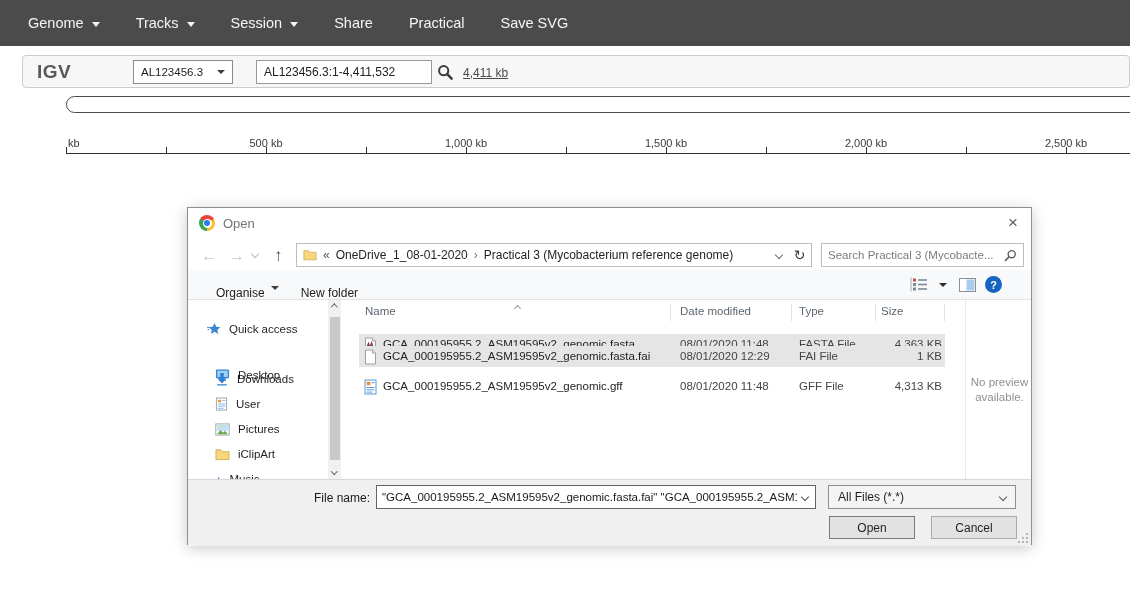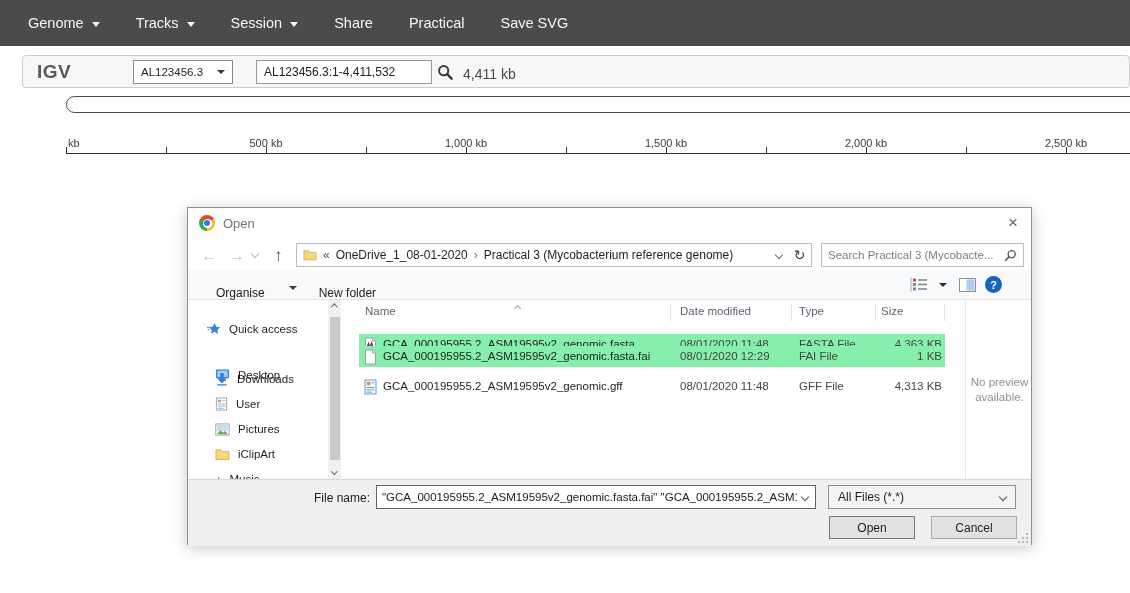--- a/index.html
+++ b/index.html
@@ -25,21 +25,21 @@
   .igv-logo { position:absolute; left:14px; top:5px; font-size:19px; font-weight:bold;
               color:#595959; letter-spacing:.5px; }
   .chrom-select { position:absolute; left:110px; top:4px; width:100px; height:24px;
                   background:#fff; border:1px solid #8b8b8b; font-size:11.5px;
                   display:flex; align-items:center; justify-content:space-between;
                   padding:0 7px; cursor:pointer; }
   .locus-input { position:absolute; left:233px; top:4px; width:176px; height:24px;
                  border:1px solid #999; font-size:12px; padding:0 7px; color:#222;
                  font-family:"Liberation Sans", sans-serif; background:#fff; }
   .igv-search { position:absolute; left:414px; top:8px; }
-  .win-size { position:absolute; left:440px; top:10px; font-size:14px; color:#4a4a4a; }
+  .win-size { position:absolute; left:440px; top:10px; font-size:12px; color:#4a4a4a;text-decoration:underline; }
 
   
   .ideogram { position:absolute; left:66px; top:96px; width:1090px; height:17px;
               border:1.5px solid #4a4a4a; border-radius:9px; background:#fff; }
   .ruler { position:absolute; left:0; top:137px; width:1130px; height:18px; }
   .ruler .base { position:absolute; left:66px; right:0; top:16px; height:1px; background:#2e2e2e; }
   .tick { position:absolute; top:10px; width:1px; height:6px; background:#2e2e2e; }
   .rlabel { position:absolute; top:0; font-size:11px; color:#3a3a3a;
             transform:translateX(-50%); white-space:nowrap; }
   .rlabel.first { transform:none; }
@@ -76,21 +76,21 @@
   .search-box { position:absolute; left:633px; top:35px; width:203px; height:24px;
                 border:1px solid #bdbdbd; background:#fff; display:flex; align-items:center;
                 padding:0 6px; gap:4px; }
   .search-box input { flex:1; min-width:0; border:none; outline:none; font-size:11.5px;
                 color:#444; font-family:"Liberation Sans", sans-serif; }
   .search-box input::placeholder { color:#7c7c7c; opacity:1; }
 
   .cmdbar { position:absolute; left:0; top:62px; right:0; height:30px; background:#f8f9fa;
             border-bottom:1px solid #e2e2e2; display:flex; align-items:center;
             padding-left:28px; gap:22px; font-size:12px; color:#222; }
-  .cmd-item { display:flex; align-items:flex-start; gap:24px; cursor:pointer;margin-top:17px; }
+  .cmd-item { display:flex; align-items:flex-start; gap:6px; cursor:pointer;margin-top:17px; }
   .cmd-right { position:absolute; top:0; height:29px; display:flex; align-items:center; }
   .help-circle { width:17px; height:17px; border-radius:50%; background:#1464c0; color:#fff;
                  font-size:11px; font-weight:bold; display:flex; align-items:center;
                  justify-content:center; cursor:pointer; }
   .help-circle::after { content:'?'; }
 
   
   .side { position:absolute; left:0; top:92px; width:159px; height:179px; overflow:hidden;
           font-size:11.5px;padding-left:20px; }
   .side-item { position:absolute; left:0; right:0; height:24px; display:flex;
@@ -107,21 +107,21 @@
   
   .list { position:absolute; left:153px; top:92px; width:623px; height:179px; overflow:hidden;
           font-size:11.5px; }
   .lhead { position:absolute; left:0; top:0; right:0; height:24px; color:#5c6670; }
   .lhead .hcell { position:absolute; top:5px; cursor:pointer; }
   .lhead .hdiv { position:absolute; top:4px; width:1px; height:17px; background:#e1e1e1; }
   .sort-caret { position:absolute; left:174px; top:1px; }
   .sort-caret .chev { width:5px; height:5px; border-color:#9a9a9a; border-width:1.2px; }
   .lrow { position:absolute; left:18px; width:586px; height:21px; display:flex;
           align-items:center; cursor:pointer; }
-  .lrow.sel { background:#86efac; }
+  .lrow.sel { background:#e5e5e5; }
   .lrow .ficon { position:absolute; left:4px; top:2.5px; }
   .lrow .fname { position:absolute; left:24px; top:4px; max-width:288px; overflow:hidden; white-space:nowrap; }
   .lrow .fdate, .lrow .ftype { position:absolute; top:4px; color:#444; white-space:nowrap; }
   .lrow .fdate { left:321px; } .lrow .ftype { left:440px; }
   .lrow .fsize { position:absolute; top:4px; right:3px; width:80px; text-align:right; color:#444; }
   .pdiv { position:absolute; left:777px; top:92px; width:1px; height:179px; background:#e8e8e8; }
   .preview { position:absolute; left:778px; top:92px; width:67px; height:179px; display:flex;
              flex-direction:column; align-items:center; justify-content:center;
              color:#8f8f8f; font-size:11.5px; line-height:1.3; text-align:center; }
 

